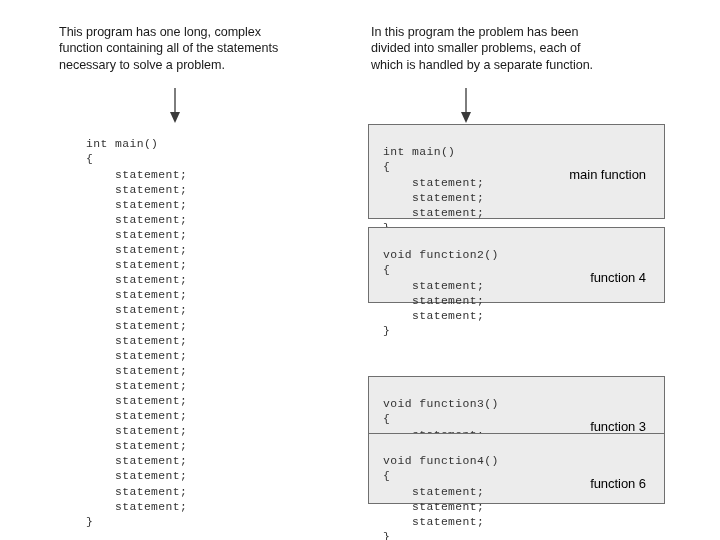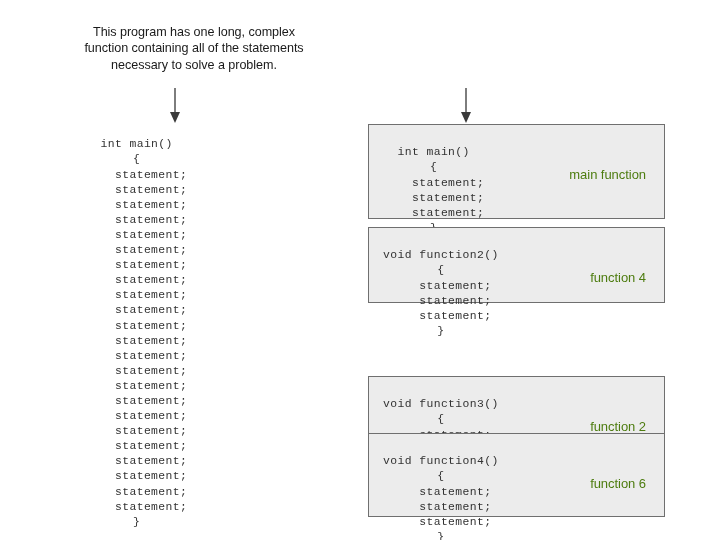--- a/index.html
+++ b/index.html
@@ -14,21 +14,20 @@
     font-family: "Liberation Sans", sans-serif;
     color: #1d1d1d;
     overflow: hidden;
     position: relative;
   }
   .stage {
     position: absolute;
     left: 0; top: 0;
     width: 720px;
     height: 540px;
-    text-align: center;
   }
 
   
   .caption {
     position: absolute;
     font-family: "Liberation Sans", sans-serif;
     font-size: 12.6px;
     line-height: 16.4px;
     color: #1a1a1a;
     letter-spacing: -0.05px;
@@ -82,40 +81,40 @@
     position: absolute;
     left: 368px;
     width: 297px;
     background: #ececec;
     border: 1.5px solid #6f6f6f;
     box-sizing: border-box;
   }
   .fn-box-1 { top: 124px; height: 95px; }
   .fn-box-2 { top: 227px; height: 76px; }
   .fn-box-3 { top: 344px; height: 95px; margin-top: 32px; }
-  .fn-box-4 { top: 433px; height: 84px; }
+  .fn-box-4 { top: 433px; height: 71px; }
 
   .fn-code {
     position: absolute;
     left: 14px;
     top: 9px;
     font-family: "Liberation Mono", "DejaVu Sans Mono", monospace;
     font-size: 11.4px;
     line-height: 15.1px;
     color: #333333;
     white-space: pre;
     letter-spacing: 0.4px;
   }
   .fn-label {
     position: absolute;
     right: 18px;
     top: 42px;
     font-family: "Liberation Sans", sans-serif;
     font-size: 13px;
-    color: #4d7c0f;
+    color: #000000;
     letter-spacing: -0.05px;
     white-space: nowrap;
   }
 </style>
 </head>
 <body>
 
 <div class="stage">
 
   <div class="caption left">This program has one long, complex
@@ -147,20 +146,23 @@
     statement;
     statement;
     statement;
     statement;
     statement;
     statement;
     statement;
     statement;
 }</pre>
 
+  <div class="caption right">In this program the problem has been
+divided into smaller problems, each of
+which is handled by a separate function.</div>
 
   <div class="arrow right-arrow">
     <div class="shaft"></div>
     <div class="head"></div>
   </div>
 
   <div class="fn-box fn-box-1">
     <pre class="fn-code">int main()
 {
     statement;
@@ -180,21 +182,21 @@
     <div class="fn-label">function 4</div>
   </div>
 
   <div class="fn-box fn-box-3">
     <pre class="fn-code">void function3()
 {
     statement;
     statement;
     statement;
 }</pre>
-    <div class="fn-label">function 2</div>
+    <div class="fn-label">function 3</div>
   </div>
 
   <div class="fn-box fn-box-4">
     <pre class="fn-code">void function4()
 {
     statement;
     statement;
     statement;
 }</pre>
     <div class="fn-label">function 6</div>

